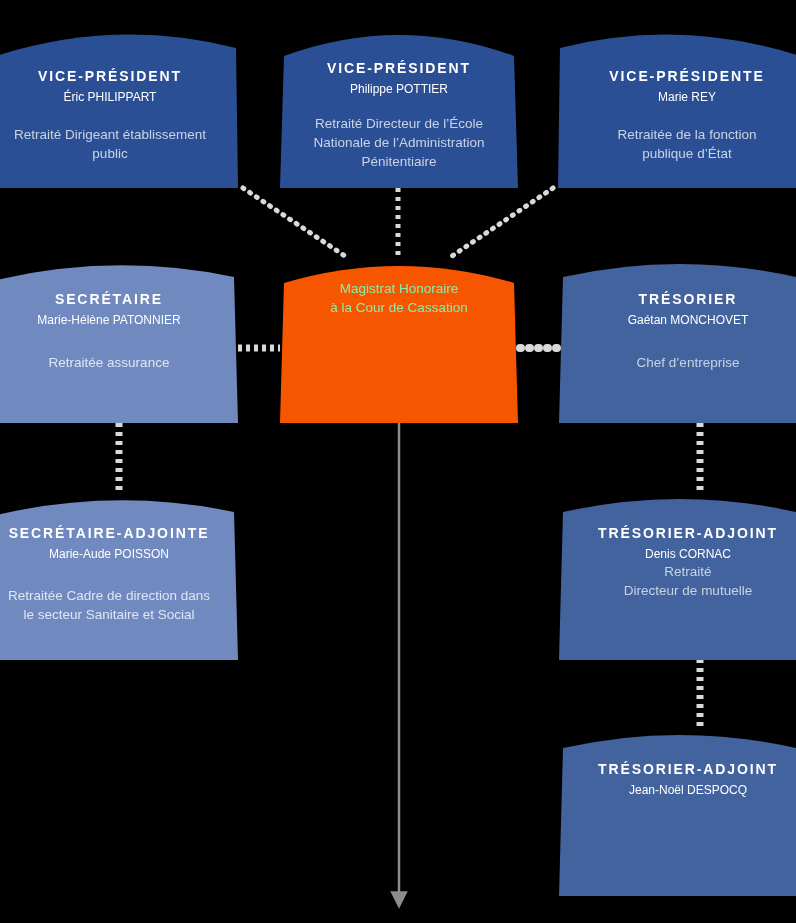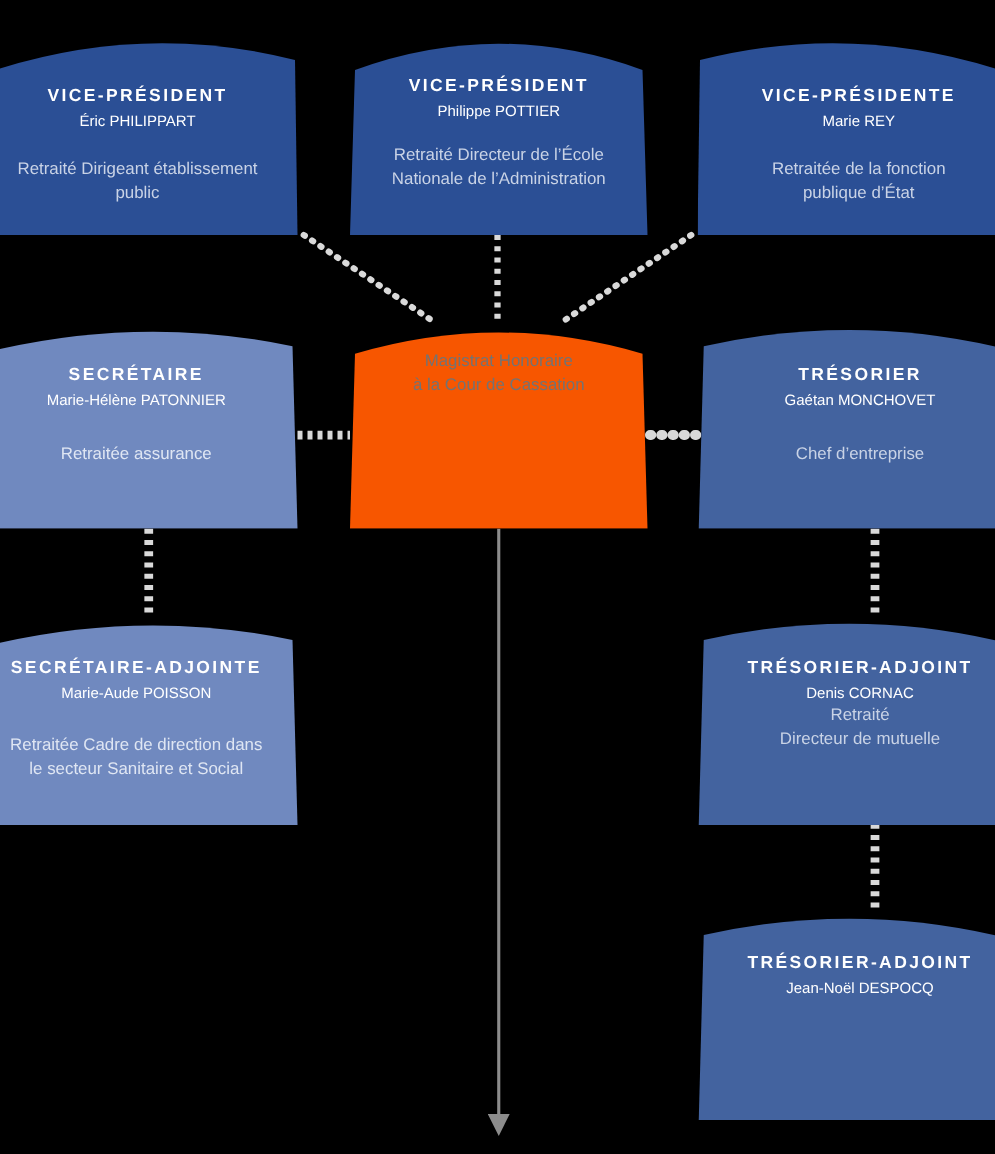--- a/index.html
+++ b/index.html
@@ -74,21 +74,21 @@
     line-height: 1.3;
     margin-top: 4px;
     white-space: nowrap;
   }
   .desc {
     font-size: 13.5px;
     font-weight: 400;
     line-height: 1.42;
     color: #c9d3e6;
   }
-  .card.accent .desc { color: #737373; }
+  .card.accent .desc { color: #86efac; }
   .card.light .desc  { color: #dfe6f3; }
 
   
   .tblock-top  { padding-top: 50px; }
   .tblock-desc { margin-top: 20px; }
 </style>
 </head>
 <body>
 
 <div id="org-chart">
@@ -144,20 +144,21 @@
       </svg>
     </div>
     <div class="card-inner">
       <div class="tblock-top" style="padding-top:42px;">
         <div class="role">VICE-PRÉSIDENT</div>
         <div class="person">Philippe POTTIER</div>
       </div>
       <div class="desc" style="margin-top:17px;">
         <div>Retraité Directeur de l’École</div>
         <div>Nationale de l’Administration</div>
+        <div>Pénitentiaire</div>
       </div>
     </div>
   </div>
 
   <div class="card" style="left:558px; top:18px; width:258px; height:170px;">
     <div class="card-shape">
       <svg viewBox="0 0 258 170" preserveAspectRatio="none">
         <path d="M2,30 Q128,-2 254,42 L256,170 L0,170 Z" fill="#2b4f95"></path>
       </svg>
     </div>

